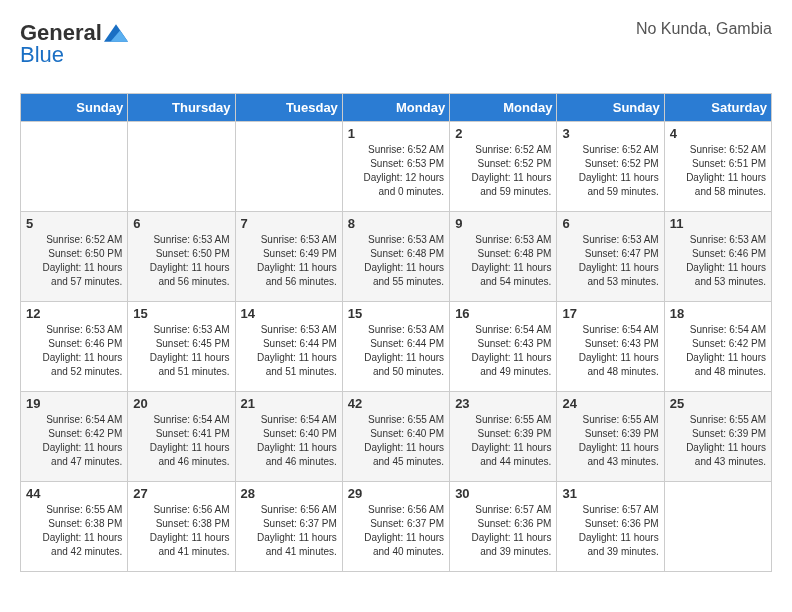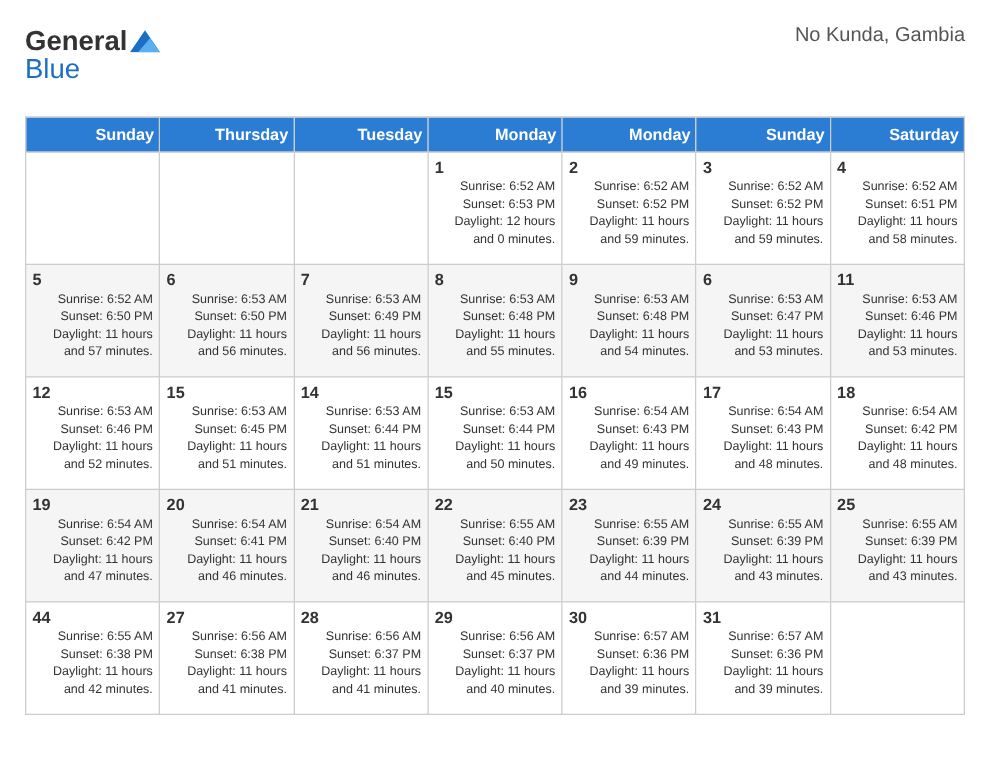--- a/index.html
+++ b/index.html
@@ -210,21 +210,21 @@
         </td>
         <td class="alt-row">
           <div class="day-num">20</div>
           <div class="cell-text">Sunrise: 6:54 AM<br>Sunset: 6:41 PM<br>Daylight: 11 hours and 46 minutes.</div>
         </td>
         <td class="alt-row">
           <div class="day-num">21</div>
           <div class="cell-text">Sunrise: 6:54 AM<br>Sunset: 6:40 PM<br>Daylight: 11 hours and 46 minutes.</div>
         </td>
         <td class="alt-row">
-          <div class="day-num">22</div>
+          <div class="day-num">42</div>
           <div class="cell-text">Sunrise: 6:55 AM<br>Sunset: 6:40 PM<br>Daylight: 11 hours and 45 minutes.</div>
         </td>
         <td class="alt-row">
           <div class="day-num">23</div>
           <div class="cell-text">Sunrise: 6:55 AM<br>Sunset: 6:39 PM<br>Daylight: 11 hours and 44 minutes.</div>
         </td>
         <td class="alt-row">
           <div class="day-num">24</div>
           <div class="cell-text">Sunrise: 6:55 AM<br>Sunset: 6:39 PM<br>Daylight: 11 hours and 43 minutes.</div>
         </td>

